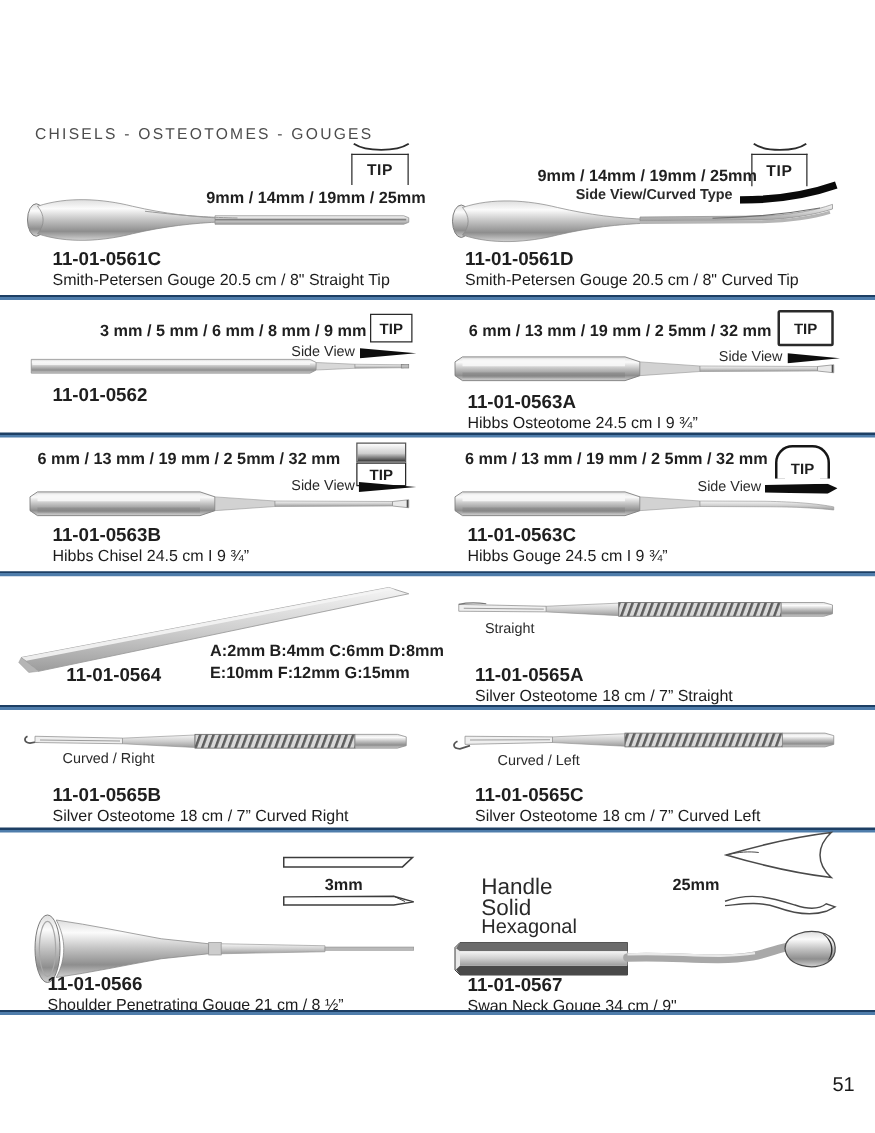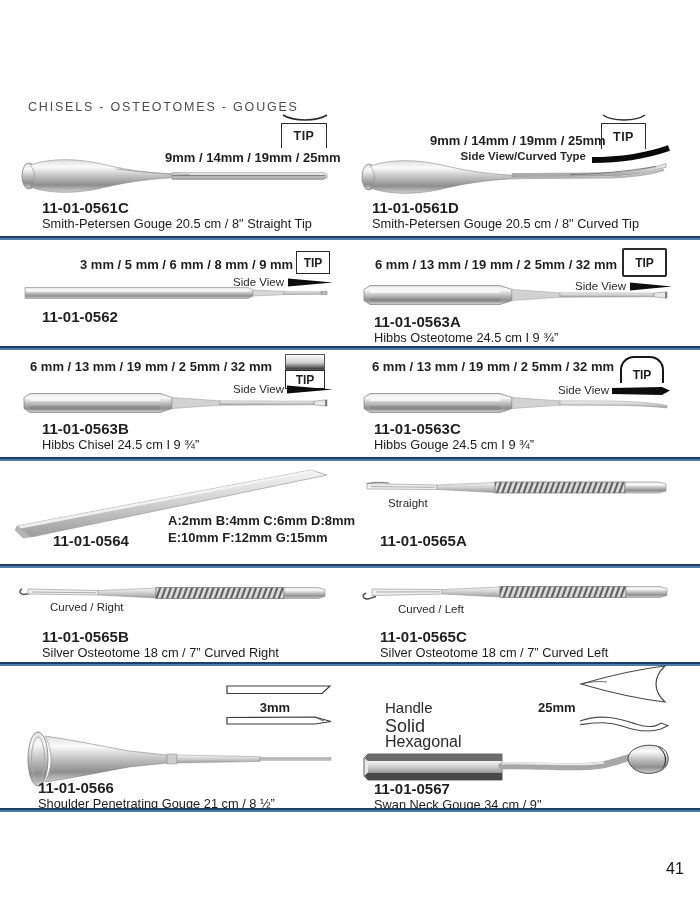--- a/index.html
+++ b/index.html
@@ -182,20 +182,21 @@
   <svg class="abs" style="left:363px;top:478px" width="310" height="24" viewBox="0 0 310 24">
     <polygon points="4,5.5 74,7 74,11.5 4,11" fill="#efefef" stroke="#8f8f8f" stroke-width="0.6"></polygon>
     <path d="M4,5.5 C10,4.2 18,4 26,5" stroke="#777777" stroke-width="1" fill="none"></path>
     <line x1="8" y1="8.6" x2="72" y2="9.3" stroke="#9b9b9b" stroke-width="0.8"></line>
     <polygon points="74,7 132,4.5 132,14.5 74,11.5" fill="url(#m2)" stroke="#909090" stroke-width="0.5"></polygon>
     <rect x="132" y="4" width="130" height="11" fill="url(#kn)" stroke="#6f6f6f" stroke-width="0.7"></rect>
     <polygon points="262,4 296,4 303,6 303,13 296,15 262,15" fill="url(#m1)" stroke="#8a8a8a" stroke-width="0.6"></polygon>
   </svg>
   <div class="abs note" style="left:388px;top:497px">Straight</div>
   <div class="abs code" style="left:380px;top:532px">11-01-0565A</div>
+  <div class="abs desc" style="left:380px;top:549px">Silver Osteotome 18 cm / 7” Straight</div>
 
   <div class="abs sep" style="top:564px"></div>
 
   <svg class="abs" style="left:18px;top:581px" width="315" height="28" viewBox="0 0 315 28">
     <path d="M4,8 C1,9.5 1,13 6,13.5 L14,12" fill="none" stroke="#555555" stroke-width="1.4"></path>
     <polygon points="10,8 80,9.5 80,14 10,13" fill="#efefef" stroke="#8f8f8f" stroke-width="0.6"></polygon>
     <line x1="14" y1="11" x2="78" y2="11.8" stroke="#9b9b9b" stroke-width="0.8"></line>
     <polygon points="80,9.5 138,7 138,17 80,14" fill="url(#m2)" stroke="#909090" stroke-width="0.5"></polygon>
     <rect x="138" y="6.5" width="128" height="11" fill="url(#kn)" stroke="#6f6f6f" stroke-width="0.7"></rect>
     <polygon points="266,6.5 300,6.5 307,8.5 307,15.5 300,17.5 266,17.5" fill="url(#m1)" stroke="#8a8a8a" stroke-width="0.6"></polygon>
@@ -230,21 +231,21 @@
     <ellipse cx="13" cy="31" rx="10" ry="27" fill="url(#m1)" stroke="#7b7b7b" stroke-width="0.8"></ellipse>
     <ellipse cx="13" cy="31" rx="6.5" ry="22" fill="none" stroke="#a8a8a8" stroke-width="1"></ellipse>
     <path d="M20,8 C48,12 76,18 104,23 L142,27 L142,35 L104,39 C76,44 48,50 20,54 C28,39 28,23 20,8 Z" fill="url(#m1)" stroke="#858585" stroke-width="0.6"></path>
     <rect x="142" y="26" width="10" height="10" fill="#cdcdcd" stroke="#8a8a8a" stroke-width="0.5"></rect>
     <polygon points="152,27 235,28.6 235,33.4 152,35" fill="url(#m2)" stroke="#909090" stroke-width="0.5"></polygon>
     <rect x="235" y="29.6" width="71" height="2.6" fill="#b9b9b9" stroke="#858585" stroke-width="0.4"></rect>
   </svg>
   <div class="abs code" style="left:38px;top:779px">11-01-0566</div>
   <div class="abs desc" style="left:38px;top:796px">Shoulder Penetrating Gouge 21 cm / 8 ½”</div>
 
-  <div class="abs note" style="left:385px;top:699px;font-size:15px">Handle</div>
+  <div class="abs note" style="left:385px;top:699px;font-size:18px">Handle</div>
   <div class="abs note" style="left:385px;top:716px;font-size:18px">Solid</div>
   <div class="abs note" style="left:385px;top:733px;font-size:16px">Hexagonal</div>
   <div class="abs sizes" style="left:538px;top:700px">25mm</div>
   <svg class="abs" style="left:577px;top:664px" width="90" height="40" viewBox="0 0 90 40">
     <path d="M88,2 C54,6 28,13 4,20 C28,27 54,34 88,38 C76,27 76,13 88,2 Z" fill="none" stroke="#4a4a4a" stroke-width="1.2"></path>
     <path d="M4,20 C14,17.5 22,17 30,18" stroke="#4a4a4a" stroke-width="0.8" fill="none"></path>
   </svg>
   <svg class="abs" style="left:578px;top:711px" width="92" height="26" viewBox="0 0 92 26">
     <path d="M2,10 C24,2 42,8 58,13 C70,17 78,16 83,12 L90,14.5 L83,18 C72,21.5 58,20 44,15 C28,9.5 14,12.5 2,13.5" fill="none" stroke="#4a4a4a" stroke-width="1.1"></path>
   </svg>
@@ -256,15 +257,15 @@
     <path d="M140,28 C175,26 210,32 240,27 C255,24 262,20 272,19" stroke="#a8a8a8" stroke-width="7" fill="none" stroke-linecap="round"></path>
     <path d="M140,25.5 C175,23.5 212,29.5 242,24.5" stroke="#e9e9e9" stroke-width="2" fill="none"></path>
     <path d="M266,21 C266,10 284,4 298,9 C308,13 309,26 300,32 C288,39 268,35 266,21 Z" fill="url(#m1)" stroke="#4a4a4a" stroke-width="1"></path>
     <path d="M294,7.5 C305,12 307,25 300,31 C305,23 304,14 294,7.5 Z" fill="#2f2f2f"></path>
   </svg>
   <div class="abs code" style="left:374px;top:780px">11-01-0567</div>
   <div class="abs desc" style="left:374px;top:797px">Swan Neck Gouge 34 cm / 9"</div>
 
   <div class="abs sep" style="top:808px"></div>
 
-  <div class="abs pageno" style="left:666px;top:860px">41</div>
+  <div class="abs pageno" style="left:666px;top:860px">51</div>
 
 </div>
 
 </body></html>

